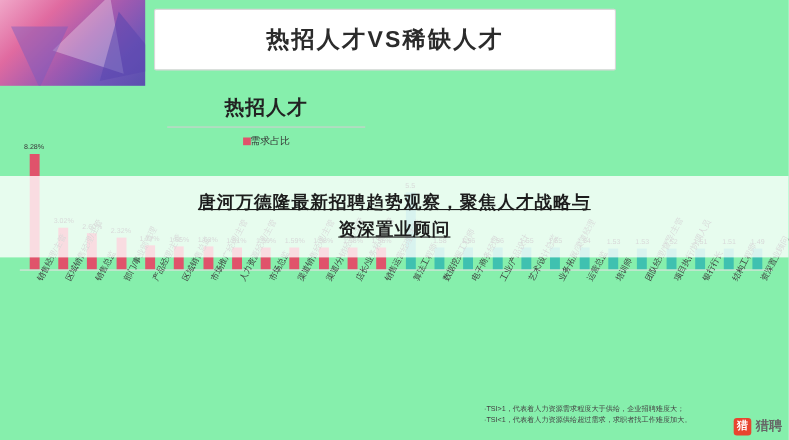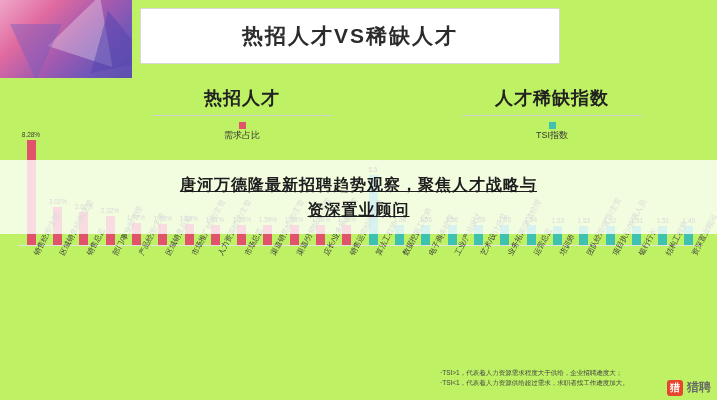--- a/index.html
+++ b/index.html
@@ -10,21 +10,21 @@
     background: #ffffff;
     font-family: "Liberation Sans", sans-serif;
     overflow: hidden;
     position: relative;
   }
   #stage {
     position: relative;
     width: 717px;
     height: 400px;
     overflow: hidden;
-    background: #bef264;
+    background: #86efac;
   }
 
   
   .corner-art {
     position: absolute;
     left: 0; top: 0;
     width: 132px; height: 78px;
     background:
       linear-gradient(135deg, #f0a7c8 0%, #e06aa0 28%, #a05ab0 55%, #6f57b8 78%, #5a4fae 100%);
     overflow: hidden;
@@ -91,21 +91,20 @@
   }
   .panel-head .ph-legend {
     margin-top: 6px;
     font-size: 9px;
     color: #333;
     display: flex;
     align-items: center;
     justify-content: center;
     gap: 0;
     white-space: nowrap;
-    flex-direction: column;
   }
   .sq {
     display: inline-block;
     width: 7px; height: 7px;
   }
 
   
   .plot {
     position: absolute;
     left: 18px;
@@ -250,28 +249,20 @@
 
   <div class="panel-head" style="left:152px; top:86px; width:180px;">
     <div class="ph-title">热招人才</div>
     <div class="ph-rule"></div>
     <div class="ph-legend">
       <span class="sq" style="background:#e0536b"></span>
       <span>需求占比</span>
     </div>
   </div>
 
-  <div class="panel-head" style="left:462px; top:86px; width:180px;">
-    <div class="ph-title">人才稀缺指数</div>
-    <div class="ph-rule"></div>
-    <div class="ph-legend">
-      <span class="sq" style="background:#3fc1b0"></span>
-      <span>TSI指数</span>
-    </div>
-  </div>
 
   <div class="plot">
     <div class="bars" id="bars">
         <div class="bar-slot">
           <div class="bar-val">8.28%</div>
           <div class="bar-rect" style="background: rgb(224, 83, 107); height: 105.205px;"></div>
         </div>
         <div class="bar-slot">
           <div class="bar-val">3.02%</div>
           <div class="bar-rect" style="background: rgb(224, 83, 107); height: 38.3718px;"></div>

